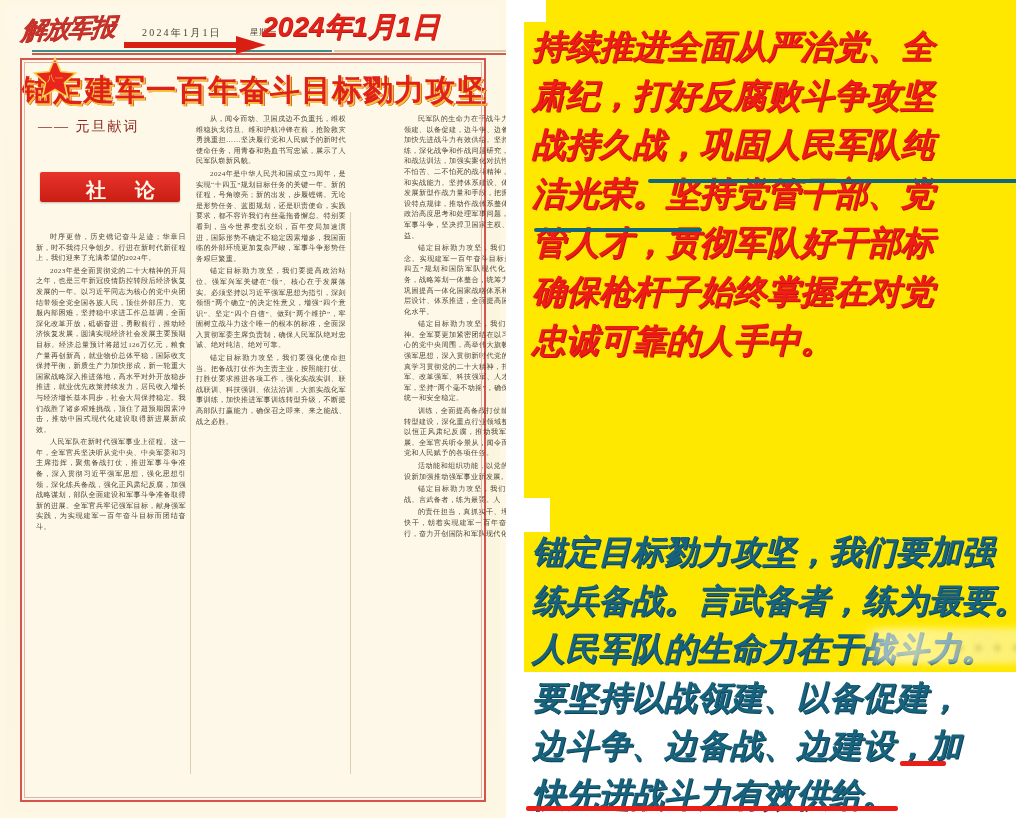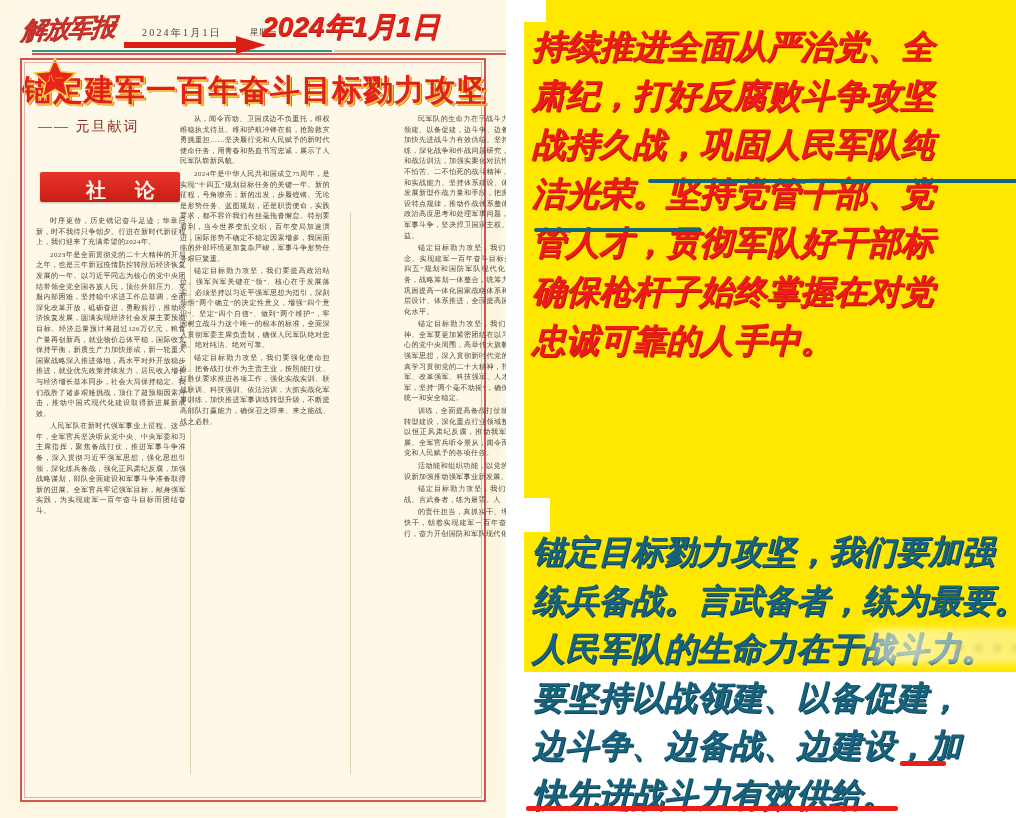--- a/index.html
+++ b/index.html
@@ -121,22 +121,22 @@
   }
 
   
   .cols{
     position:absolute;left:14px;top:152px;right:12px;bottom:12px;
   }
   .col{
     position:absolute;top:0;bottom:0;width:150px;
     overflow:hidden;
   }
-  .col.c1{left:0;top:4px;}
-  .col.c2{left:144px;top:-98px;}
+  .col.c1{left:0;top:20px;}
+  .col.c2{left:160px;top:-98px;}
   .col.c3{left:332px;top:-98px;margin-left:36px;}
   .ptext{
     font-family:"Liberation Serif", serif;
     font-size:7.1px;
     line-height:10.6px;
     color:#4d4436;
     text-align:justify;
     letter-spacing:0.35px;
     word-break:break-all;
     margin:0 0 2px 0;

